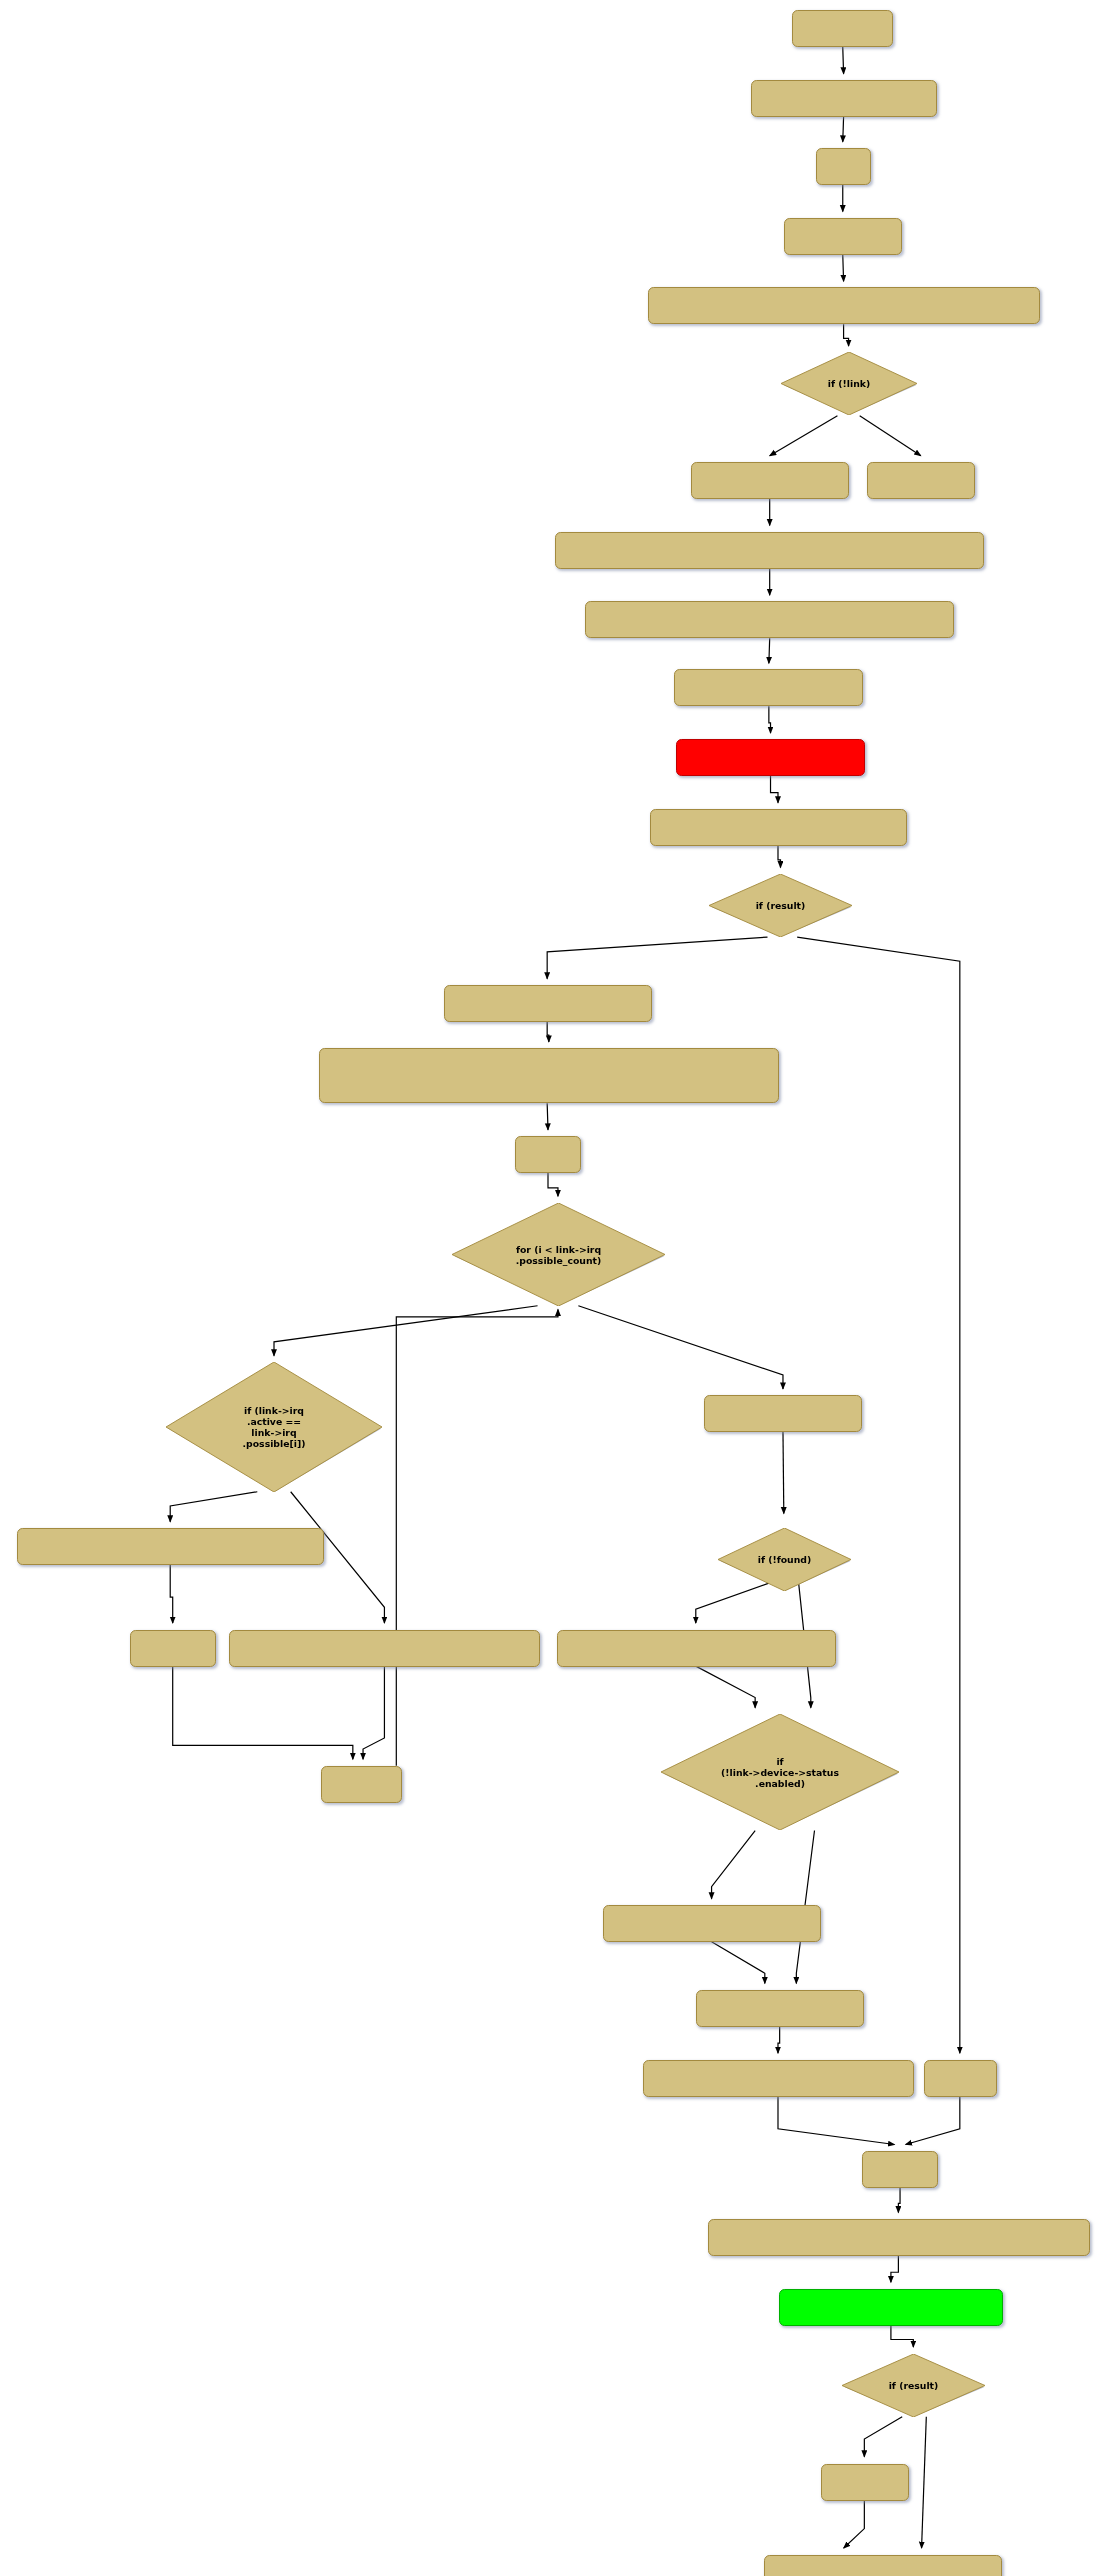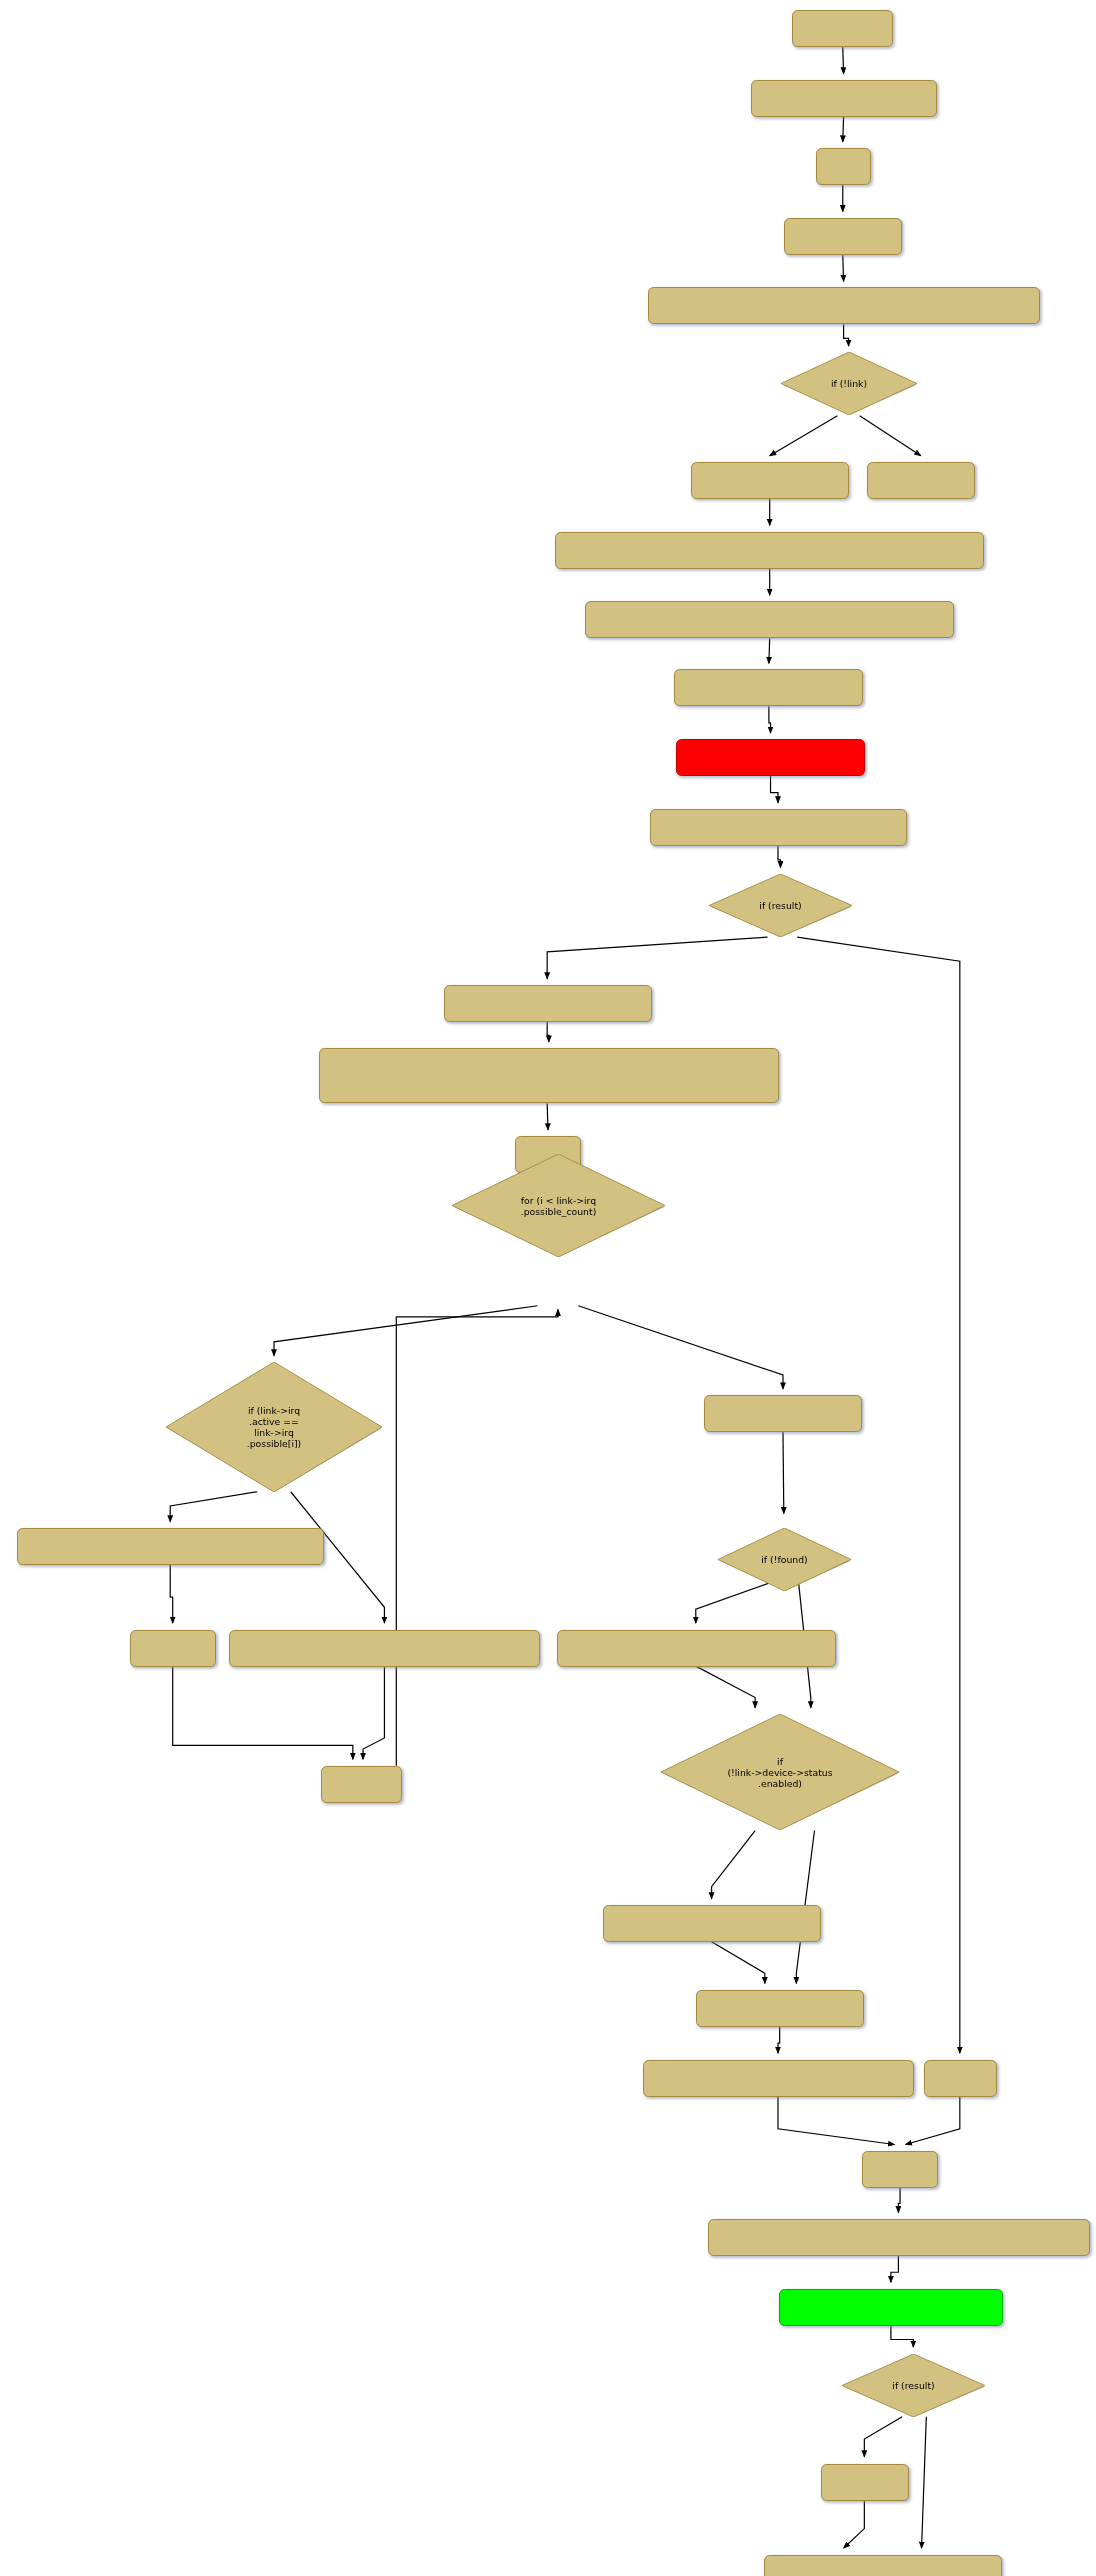--- a/index.html
+++ b/index.html
@@ -1,21 +1,21 @@
 <!DOCTYPE html>
 <html style="font-size:15px"><head>
 <meta charset="utf-8">
 <style>
   html,body{margin:0;padding:0;background:#ffffff;}
   #canvas{position:relative;width:1096px;height:2576px;background:#ffffff;
           font-family:"DejaVu Sans","Liberation Sans",sans-serif;}
   .edges{position:absolute;left:0;top:0;width:1096px;height:2576px;pointer-events:none;}
   .node{position:absolute;box-sizing:border-box;display:flex;align-items:center;
         justify-content:center;text-align:center;color:#000000;
-        font-size:9.3px;line-height:11px;white-space:pre;}
+        font-size:9.3px;line-height:11px;white-space:pre;font-weight:bold;}
   .act{background:#D3C181;border:0.9px solid #A38A3F;border-radius:5.6px;
        box-shadow:1.9px 1.9px 2.8px rgba(130,140,170,0.55);padding:2.8px 5.6px;}
   .act.red{background:#FF0000;border-color:#C00000;}
   .act.green{background:#00FF00;border-color:#00B000;}
   .diamond{background:transparent;border:none;box-shadow:none;}
   .diamond .dshape{position:absolute;left:0;top:0;width:100%;height:100%;}
   .diamond .dlabel{position:relative;z-index:2;}
 </style>
 </head>
 <body>
@@ -89,21 +89,21 @@
       <div class="node act" style="left: 674px; top: 669px; width: 189px; height: 37px;"></div>
       <div class="node act red" style="left: 676px; top: 739px; width: 189px; height: 37px;"></div>
       <div class="node act" style="left: 650px; top: 809px; width: 257px; height: 37px;"></div>
       <div class="node diamond" style="left: 709px; top: 874px; width: 143px; height: 63px;"><svg class="dshape" viewBox="0 0 154.01818181818183 68.05454545454546" preserveAspectRatio="none">
           <polygon points="79.00909090909092,3 153.01818181818183,36.02727272727273 79.00909090909092,67.05454545454546 3,36.02727272727273" fill="rgba(130,140,170,0.55)" stroke="none"></polygon>
           <polygon points="77.00909090909092,0 154.01818181818183,34.02727272727273 77.00909090909092,68.05454545454546 0,34.02727272727273" fill="#D3C181" stroke="#A38A3F" stroke-width="1"></polygon>
         </svg><span class="dlabel">if (result)</span></div>
       <div class="node act" style="left: 444px; top: 985px; width: 208px; height: 37px;"></div>
       <div class="node act" style="left: 319px; top: 1048px; width: 460px; height: 55px;"></div>
       <div class="node act" style="left: 515px; top: 1136px; width: 66px; height: 37px;"></div>
-      <div class="node diamond" style="left: 452px; top: 1154px; width: 213px; height: 103px;"><svg class="dshape" viewBox="0 0 229.23636363636365 111.03636363636365" preserveAspectRatio="none">
+      <div class="node diamond" style="left: 452px; top: 1203px; width: 213px; height: 103px;"><svg class="dshape" viewBox="0 0 229.23636363636365 111.03636363636365" preserveAspectRatio="none">
           <polygon points="116.61818181818182,3 228.23636363636365,57.51818181818182 116.61818181818182,110.03636363636365 3,57.51818181818182" fill="rgba(130,140,170,0.55)" stroke="none"></polygon>
           <polygon points="114.61818181818182,0 229.23636363636365,55.51818181818182 114.61818181818182,111.03636363636365 0,55.51818181818182" fill="#D3C181" stroke="#A38A3F" stroke-width="1"></polygon>
         </svg><span class="dlabel">for (i &lt; link-&gt;irq
 .possible_count)</span></div>
       <div class="node diamond" style="left: 166px; top: 1362px; width: 216px; height: 130px;"><svg class="dshape" viewBox="0 0 232.81818181818184 139.6909090909091" preserveAspectRatio="none">
           <polygon points="118.40909090909092,3 231.81818181818184,71.84545454545454 118.40909090909092,138.6909090909091 3,71.84545454545454" fill="rgba(130,140,170,0.55)" stroke="none"></polygon>
           <polygon points="116.40909090909092,0 232.81818181818184,69.84545454545454 116.40909090909092,139.6909090909091 0,69.84545454545454" fill="#D3C181" stroke="#A38A3F" stroke-width="1"></polygon>
         </svg><span class="dlabel">if (link-&gt;irq
 .active ==
 link-&gt;irq

